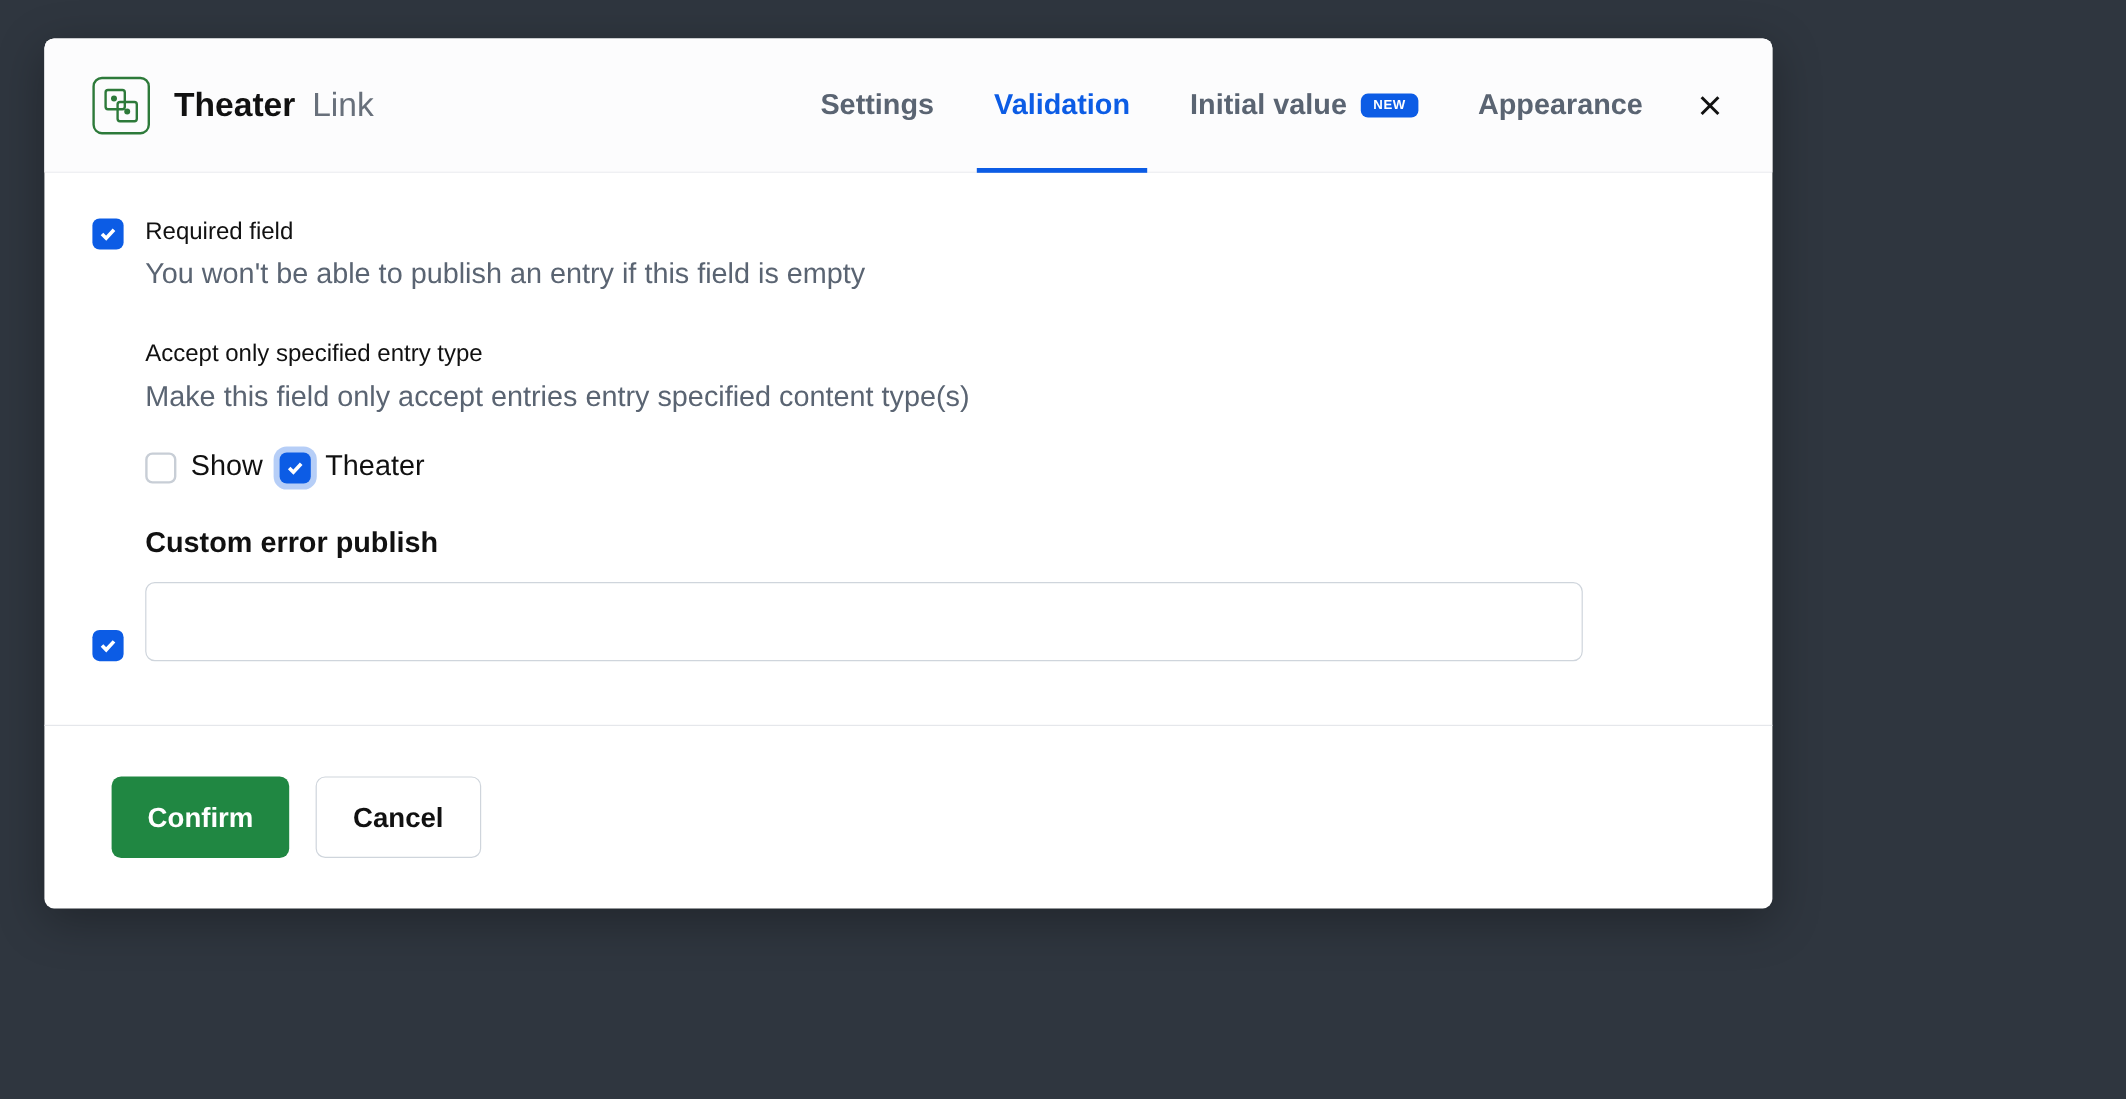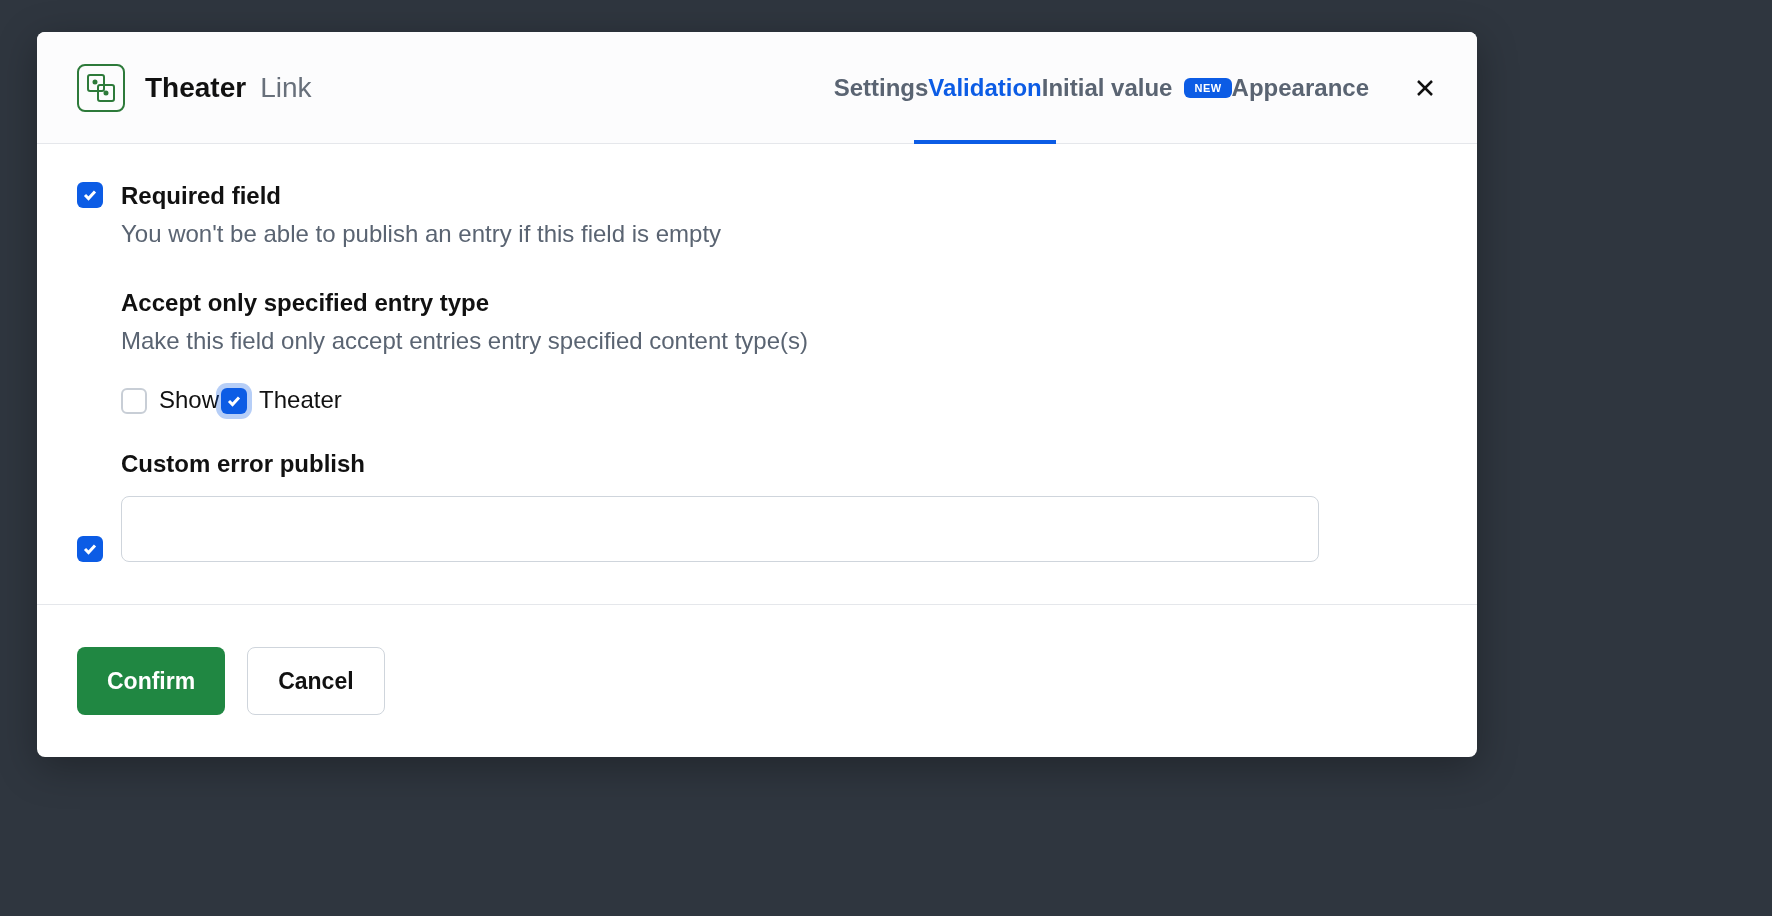--- a/index.html
+++ b/index.html
@@ -68,20 +68,21 @@
       color: #111;
     }
     .header-title .type {
       font-size: 28px;
       font-weight: 400;
       color: #68707b;
     }
     .tabs {
       display: flex;
       align-items: center;
+      gap: 50px;
       height: 100%;
     }
     .tab {
       font-size: 24px;
       font-weight: 600;
       color: #5a6472;
       height: 100%;
       display: flex;
       align-items: center;
       position: relative;
@@ -152,36 +153,36 @@
     .checkbox svg {
       width: 16px;
       height: 16px;
       stroke: #fff;
       stroke-width: 3;
     }
     .validation-content {
       flex: 1;
     }
     .validation-label {
-      font-size: 24px;
-      font-weight: 700;
+      font-size: 20px;
+      font-weight: 400;
       color: #111;
       line-height: 1.3;
     }
     .validation-desc {
       font-size: 24px;
       font-weight: 400;
       color: #5a6472;
       margin-top: 6px;
       line-height: 1.4;
     }
     .entry-types {
       display: flex;
       align-items: center;
-      gap: 2px;
+      gap: 14px;
       margin-top: 28px;
       margin-bottom: 36px;
     }
     .entry-type-item {
       display: flex;
       align-items: center;
       gap: 12px;
     }
     .entry-type-item .label {
       font-size: 24px;
@@ -205,21 +206,21 @@
       height: 66px;
       border: 1px solid #cfd5dc;
       border-radius: 8px;
       padding: 0 16px;
       font-size: 20px;
       font-family: inherit;
       outline: none;
     }
     .modal-footer {
       border-top: 1px solid #e5e7eb;
-      padding: 42px 40px;
+      padding: 42px 56px;
       display: flex;
       gap: 22px;
     }
     .btn {
       height: 68px;
       padding: 0 30px;
       font-size: 23px;
       font-weight: 600;
       border-radius: 8px;
       cursor: pointer;

